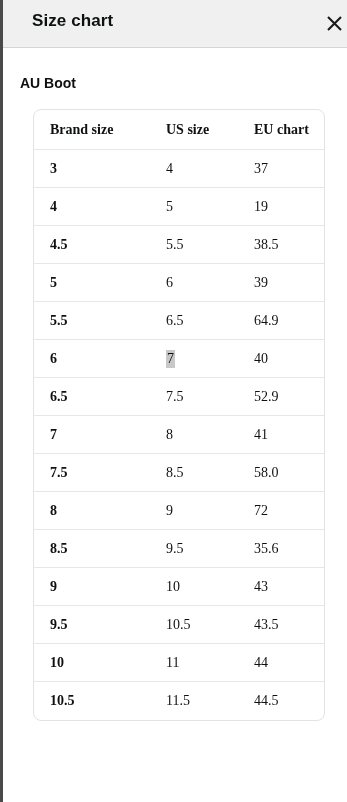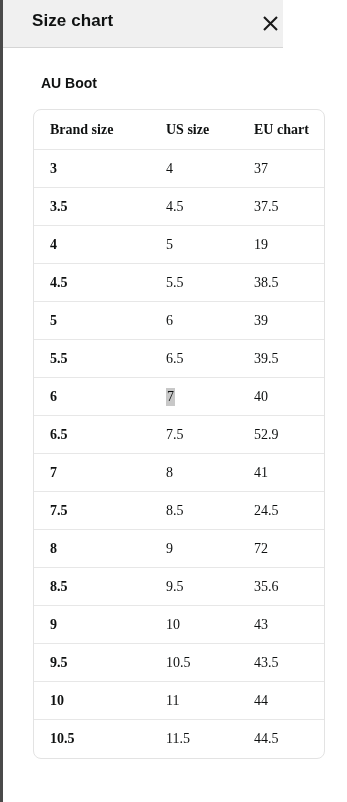--- a/index.html
+++ b/index.html
@@ -31,21 +31,21 @@
     width: 3px;
     height: 802px;
     background: #4a4a4a;
   }
 
   
   #modal-header {
     position: absolute;
     left: 3px;
     top: 0;
-    width: 280px;
+    width: 344px;
     height: 48px;
     background: #f0f0f0;
     border-bottom: 1px solid #d5d5d5;
     box-sizing: border-box;
   }
   #modal-title {
     position: absolute;
     left: 29px;
     top: 11px;
     font-size: 17px;
@@ -76,21 +76,21 @@
     left: 3px;
     top: 48px;
     width: 344px;
     height: 754px;
     background: #ffffff;
     overflow: hidden;
   }
 
   #section-title {
     position: absolute;
-    left: 38px;
+    left: 17px;
     top: 27px;
     font-size: 14px;
     font-weight: bold;
     color: #0f1111;
     white-space: nowrap;
   }
 
   
   #size-table-wrap {
     position: absolute;
@@ -182,63 +182,58 @@
             <th>EU chart</th>
           </tr>
         </thead>
         <tbody id="table-body">
             <tr>
               <td class="brand">3</td>
               <td class="plain">4</td>
               <td class="plain">37</td>
             </tr>
             <tr>
-              <td class="brand">3.5</td>
-              <td class="plain">4.5</td>
-              <td class="plain">37.5</td>
-            </tr>
-            <tr>
               <td class="brand">4</td>
               <td class="plain">5</td>
               <td class="plain">19</td>
             </tr>
             <tr>
               <td class="brand">4.5</td>
               <td class="plain">5.5</td>
               <td class="plain">38.5</td>
             </tr>
             <tr>
               <td class="brand">5</td>
               <td class="plain">6</td>
               <td class="plain">39</td>
             </tr>
             <tr>
               <td class="brand">5.5</td>
               <td class="plain">6.5</td>
-              <td class="plain">39.5</td>
+              <td class="plain">64.9</td>
             </tr>
             <tr>
               <td class="brand">6</td>
               <td class="plain"><span class="selected-text">7</span></td>
               <td class="plain">40</td>
             </tr>
             <tr>
               <td class="brand">6.5</td>
               <td class="plain">7.5</td>
               <td class="plain">52.9</td>
             </tr>
             <tr>
               <td class="brand">7</td>
               <td class="plain">8</td>
               <td class="plain">41</td>
             </tr>
             <tr>
               <td class="brand">7.5</td>
               <td class="plain">8.5</td>
-              <td class="plain">24.5</td>
+              <td class="plain">58.0</td>
             </tr>
             <tr>
               <td class="brand">8</td>
               <td class="plain">9</td>
               <td class="plain">72</td>
             </tr>
             <tr>
               <td class="brand">8.5</td>
               <td class="plain">9.5</td>
               <td class="plain">35.6</td>

